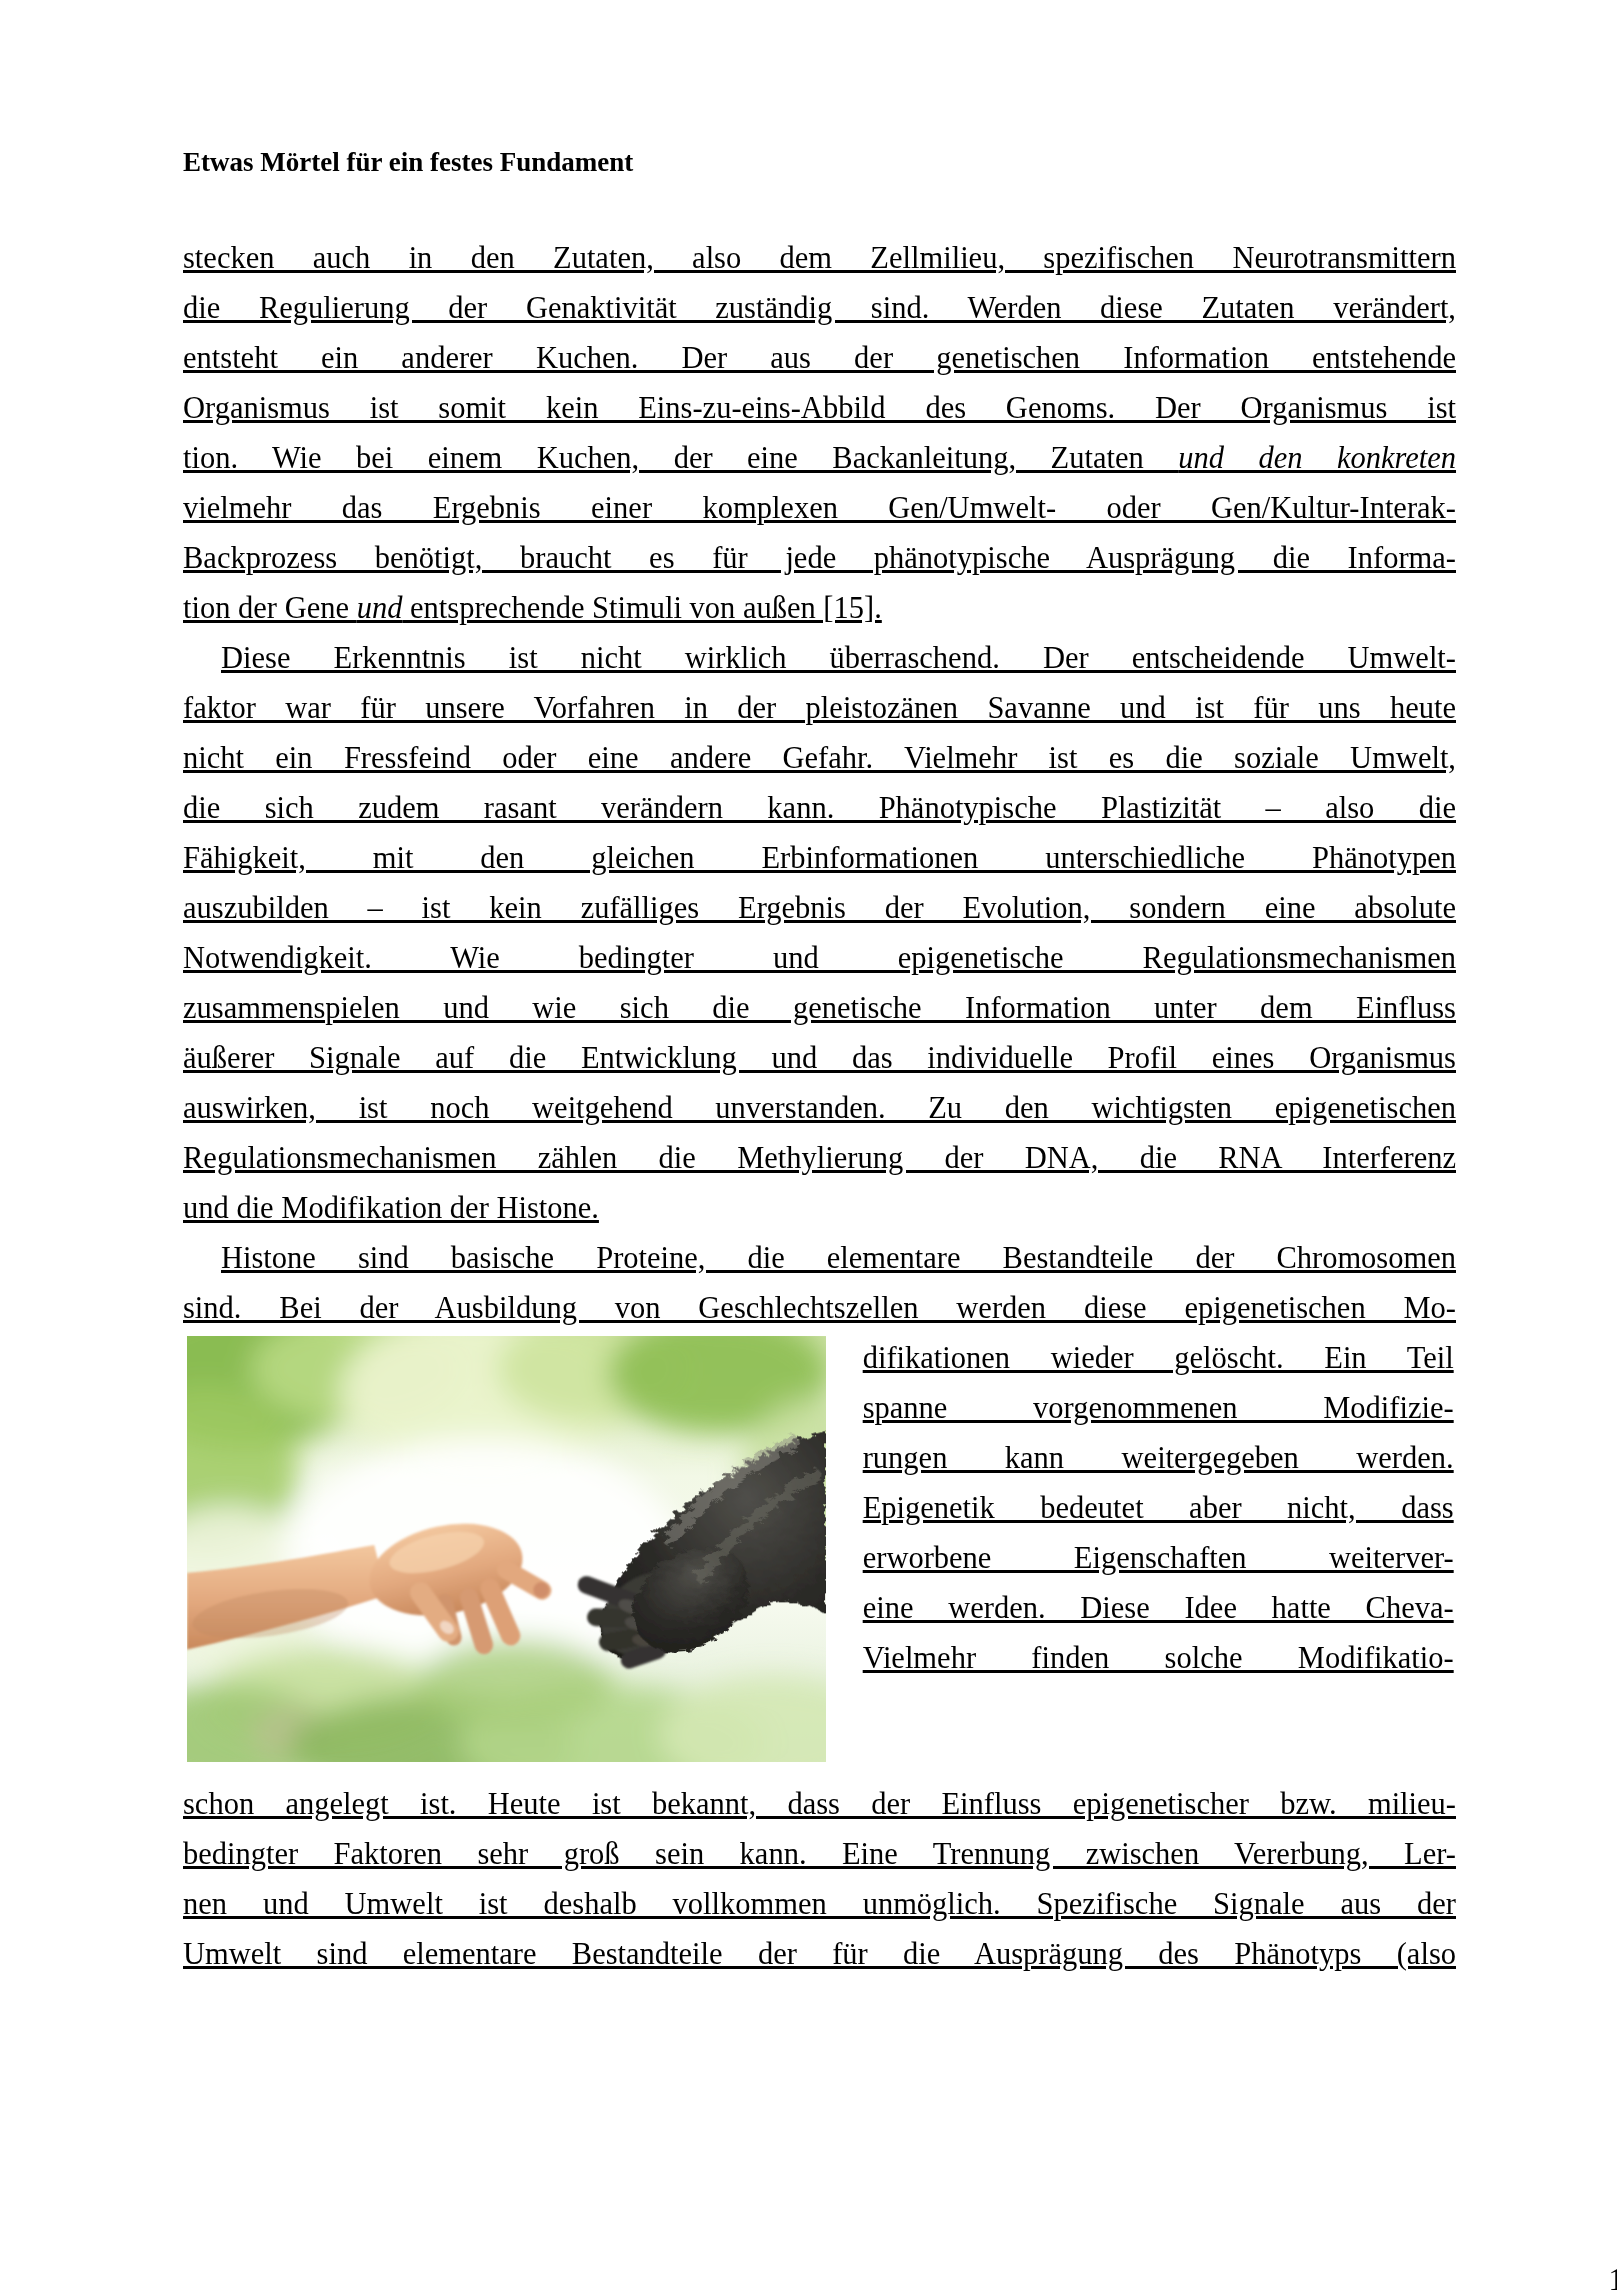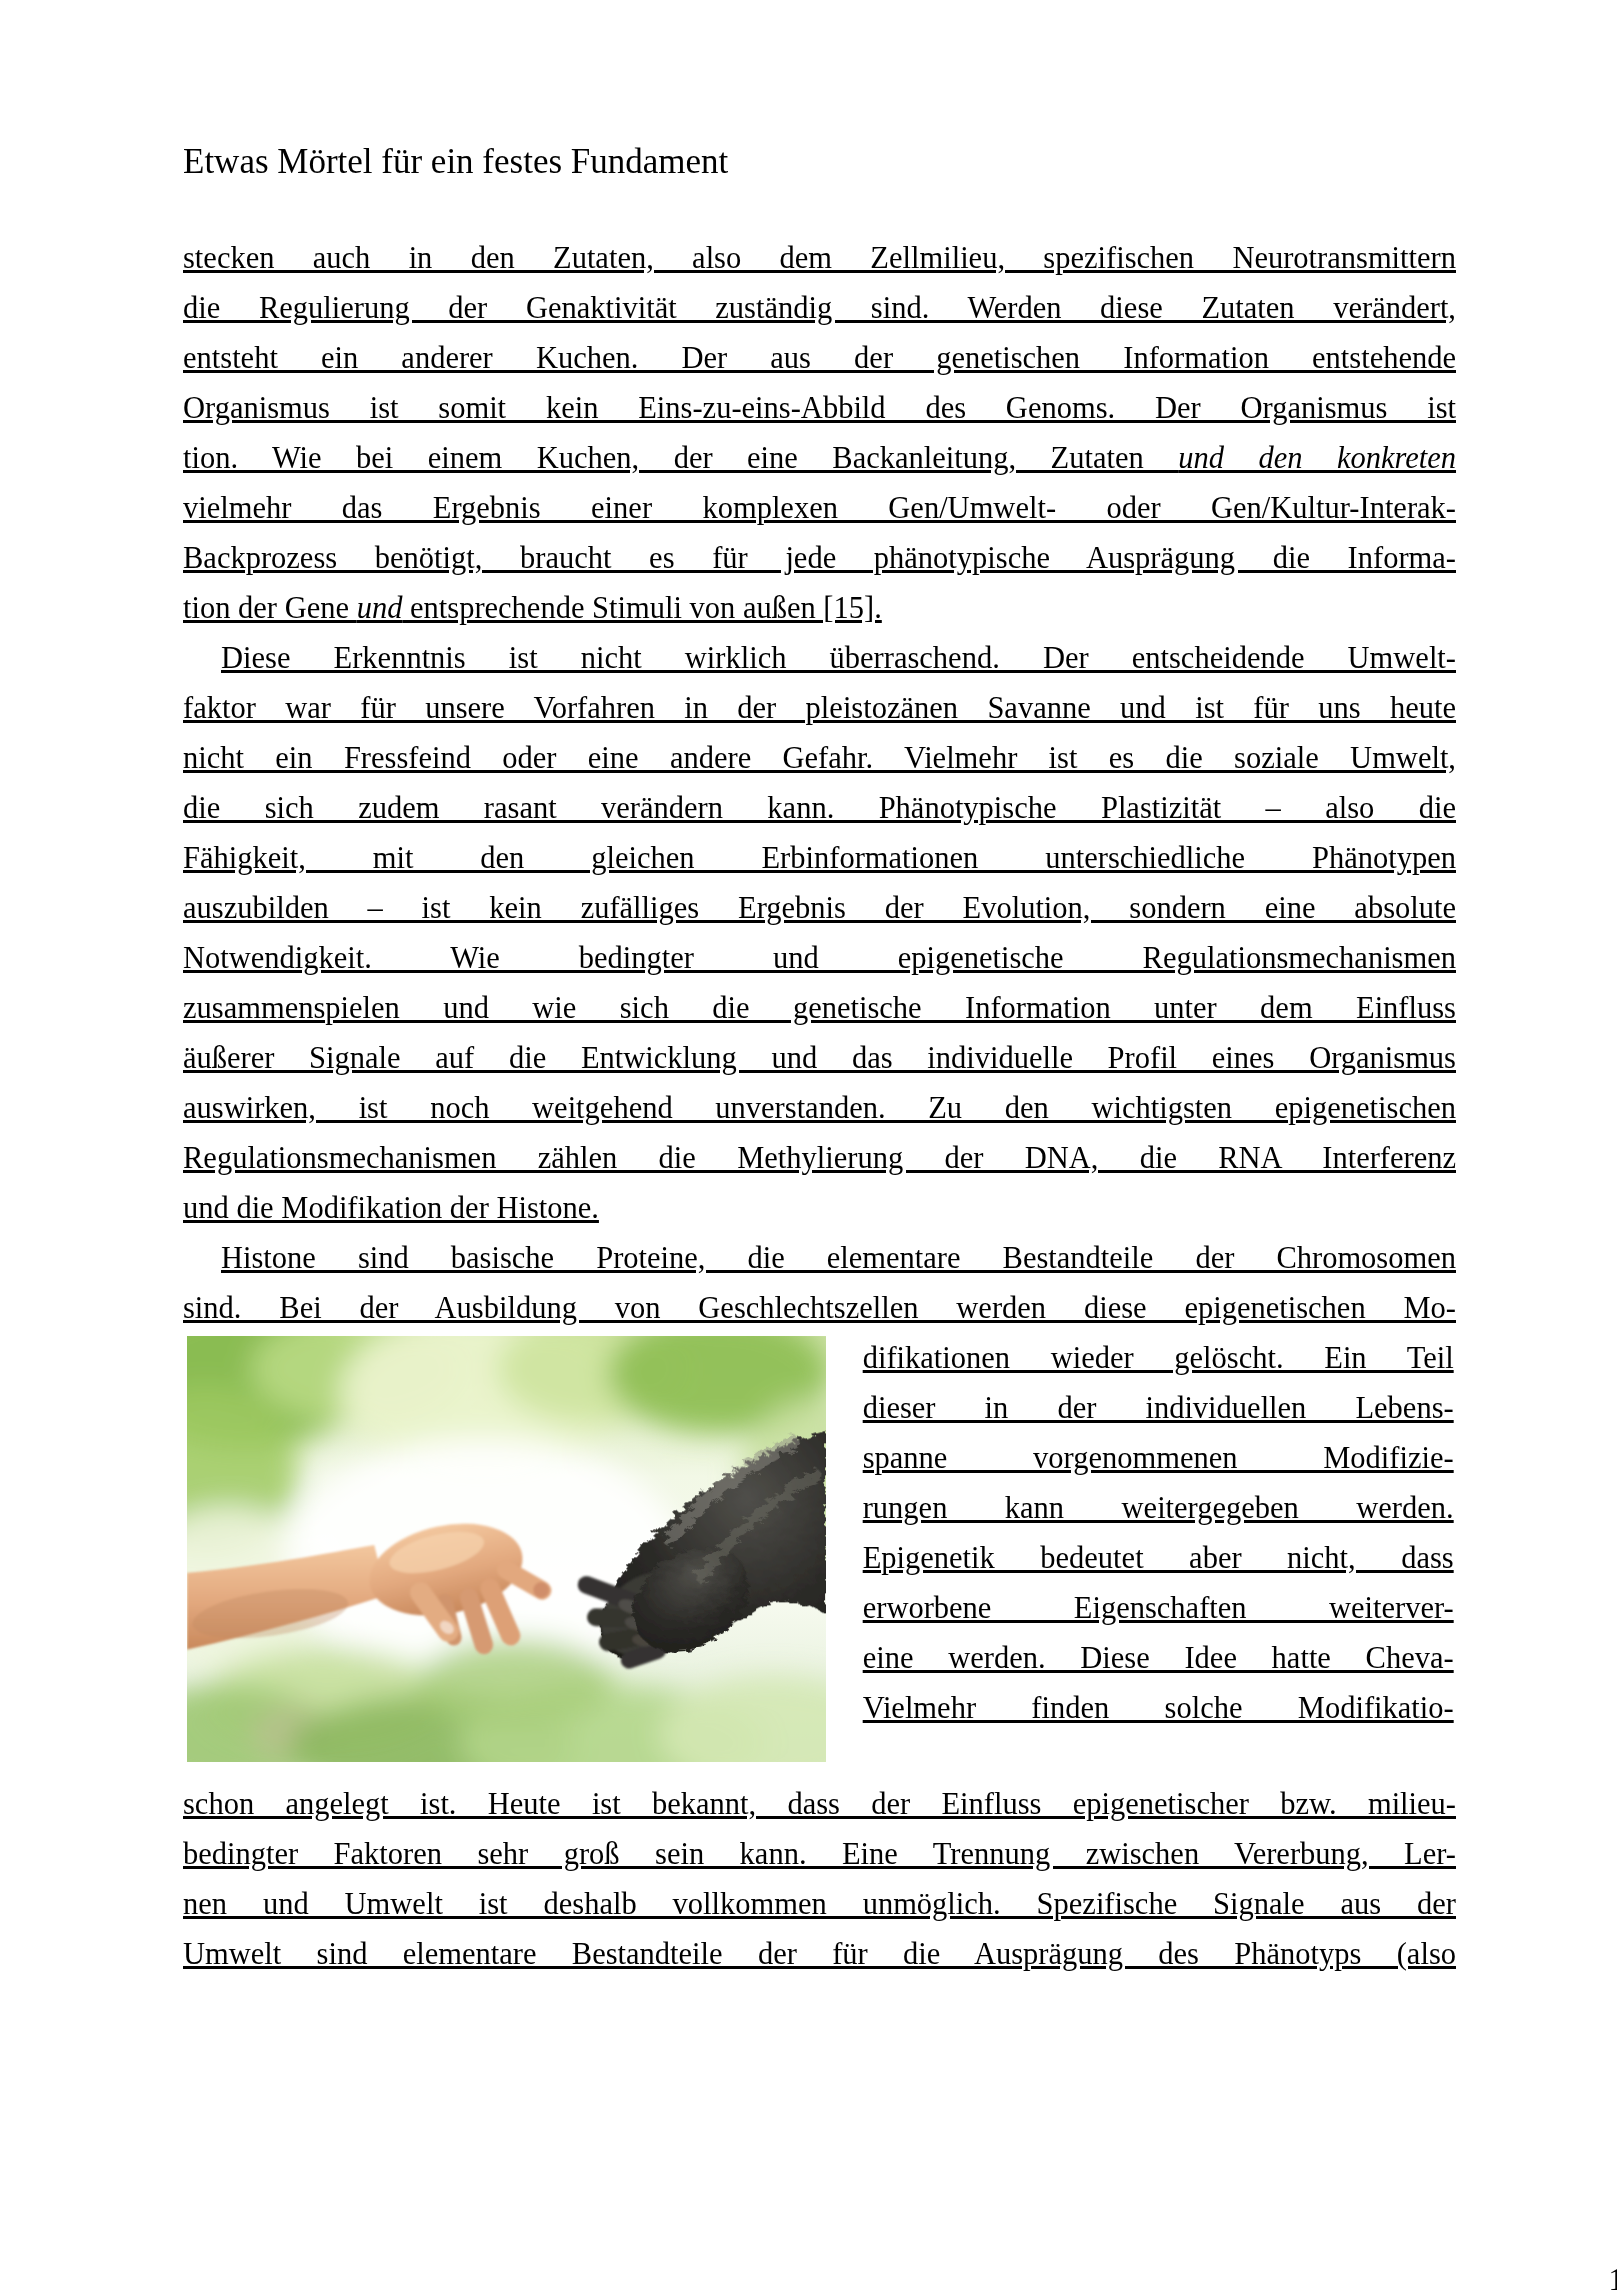--- a/index.html
+++ b/index.html
@@ -1,21 +1,21 @@
 <!DOCTYPE html>
 <html lang="de" style="font-size:7.4px"><head>
 <meta charset="utf-8">
 <style>
   html,body{margin:0;padding:0;background:#ffffff;}
   .page{
     position:relative;width:1618px;height:2295px;background:#ffffff;
     font-family:"Liberation Serif","DejaVu Serif",serif;color:#000000;overflow:hidden;
   }
   .content{position:absolute;left:183px;top:145px;width:1273px;}
-  .running-header{font-size:35px;line-height:34px;height:34px;text-align:left;}
+  .running-header{font-size:27px;line-height:34px;height:34px;text-align:left;font-weight:bold;}
   .body-text{margin-top:54px;}
   .block{margin:0;padding:0;}
   .line{
     font-size:30.5px;height:50px;line-height:50px;
     text-align:justify;text-align-last:justify;white-space:normal;text-decoration:underline;
   }
   .line.endline{text-align-last:left;}
   .line.indent{text-indent:38px;}
   em{font-style:italic;}
   .media-row{display:flex;align-items:flex-start;height:446px;}
@@ -149,21 +149,20 @@
               <g filter="url(#furF)">
                 <ellipse cx="1090" cy="570" rx="135" ry="100" fill="url(#furG)" transform="rotate(-35 1090 570)"></ellipse>
                 <path d="M1310,230 C1220,270 1120,350 1045,440" stroke="#8f8e85" stroke-width="30" fill="none" opacity="0.5" stroke-linecap="round"></path>
                 <path d="M1360,300 C1270,350 1180,430 1110,520" stroke="#6e6d64" stroke-width="24" fill="none" opacity="0.5" stroke-linecap="round"></path>
               </g>
             </g>
           </svg>
         </figure>
         <div class="right-col">
             <div class="line"><span>difikationen wieder gelöscht. Ein Teil</span></div>
-            <div class="line"><span>dieser in der individuellen Lebens-</span></div>
             <div class="line"><span>spanne vorgenommenen Modifizie-</span></div>
             <div class="line"><span>rungen kann weitergegeben werden.</span></div>
             <div class="line"><span>Epigenetik bedeutet aber nicht, dass</span></div>
             <div class="line"><span>erworbene Eigenschaften weiterver-</span></div>
             <div class="line"><span>eine werden. Diese Idee hatte Cheva-</span></div>
             <div class="line"><span>Vielmehr finden solche Modifikatio-</span></div>
           </div>
       </div>
 
       <div>

